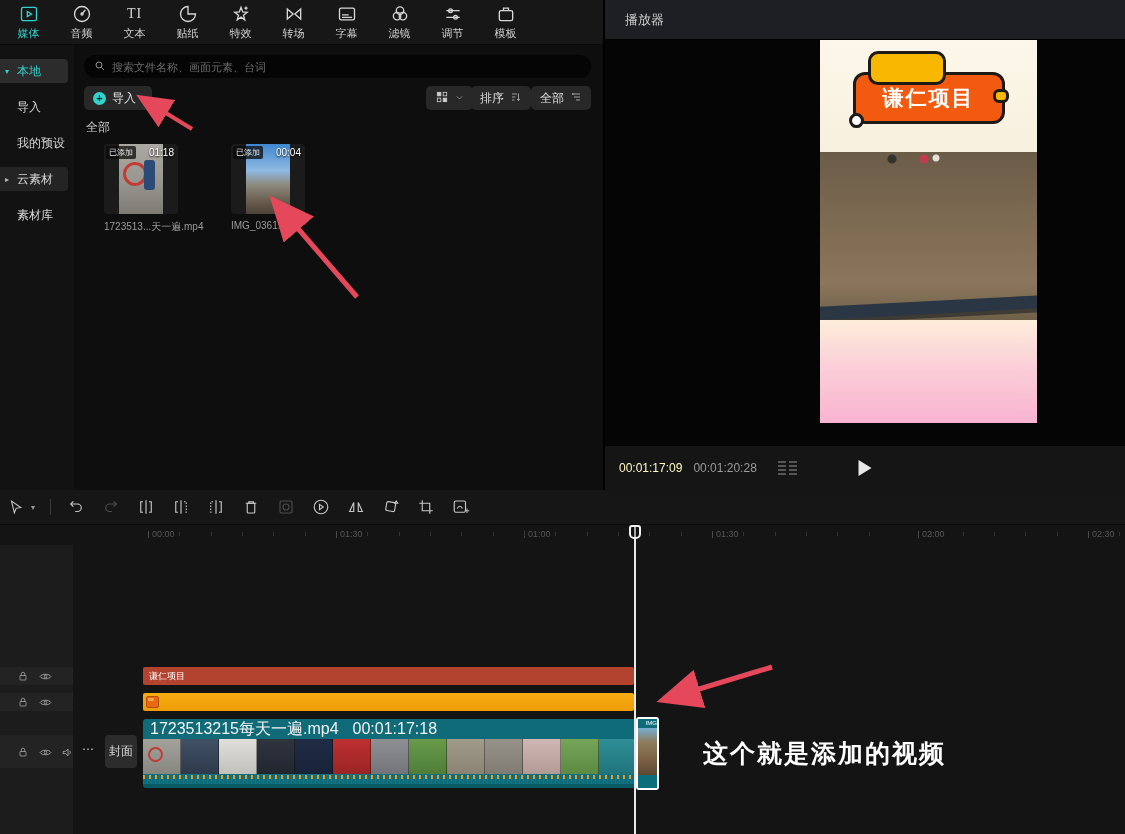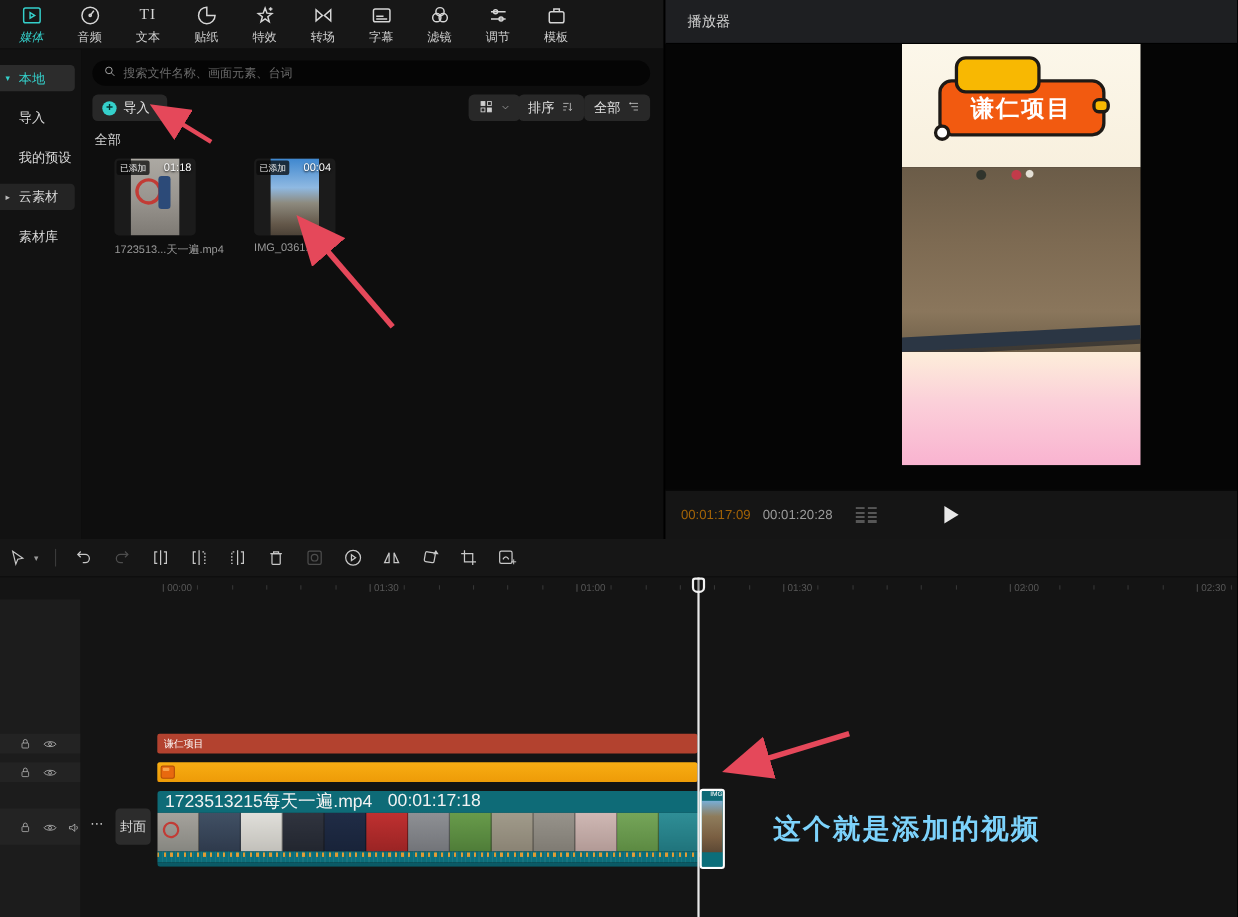--- a/index.html
+++ b/index.html
@@ -9,21 +9,21 @@
 
   
   .top-section { position:absolute; top:0; left:0; width:1125px; height:490px; display:flex; }
   .left-pane { width:605px; height:490px; background:#0e0e0e; border-right:2px solid #000; display:flex; flex-direction:column; }
   .top-toolbar { height:45px; background:#171717; display:flex; align-items:center; padding-left:2px; border-bottom:1px solid #0a0a0a; flex:none; }
   .tool-item { width:53px; height:44px; display:flex; flex-direction:column; align-items:center; justify-content:center; gap:2px; cursor:pointer; }
   .tool-item .ticon { width:20px; height:20px; display:flex; align-items:center; justify-content:center; }
   .tool-item .ticon svg { stroke:#d6d6d6; fill:none; stroke-width:1.6; }
   .tool-item .tlabel { font-size:11px; color:#cfcfcf; }
   .tool-item.active .ticon svg { stroke:#35d0cb; }
-  .tool-item.active .tlabel { color:#35d0cb;font-style:italic; }
+  .tool-item.active .tlabel { color:#35d0cb; }
   .ticon .ttext { font-size:14px; color:#d6d6d6; font-family:"Liberation Serif", serif; letter-spacing:1px; }
 
   .left-body { flex:1; display:flex; }
   .sidebar { width:74px; background:#121212; padding-top:10px; flex:none; }
   .side-item { position:relative; height:24px; margin:4px 6px 12px 0; display:flex; align-items:center; padding-left:17px; font-size:12px; color:#d8d8d8; border-radius:0 4px 4px 0; cursor:pointer; }
   .side-item .caret { position:absolute; left:5px; font-size:8px; color:#bbb; }
   .side-item.sel { background:#2c2c2c; color:#35d0cb; }
   .side-item.sel .caret { color:#35d0cb; }
   .side-item.boxed { background:#242424; }
 
@@ -62,21 +62,21 @@
   .title-badge { position:relative; width:152px; height:52px; background:#f25a10; border:3px solid #1e1a16; border-radius:12px; display:flex; align-items:center; justify-content:center; color:#fff; font-size:21px; font-weight:bold; letter-spacing:2px; }
   .title-tab { position:absolute; left:12px; top:-24px; width:78px; height:34px; background:#f8b802; border:3px solid #1e1a16; border-radius:10px; }
   .dot-y { position:absolute; right:-7px; top:14px; width:16px; height:14px; background:#f8b802; border:3px solid #1e1a16; border-radius:6px; }
   .dot-w { position:absolute; left:-7px; bottom:-7px; width:15px; height:15px; background:#fff; border:3px solid #1e1a16; border-radius:50%; }
   .sec-beach { position:relative; height:168px; background:linear-gradient(180deg,#6b5c48 0%,#7d6a52 40%,#8a765c 78%,#6f6049 100%); overflow:hidden; }
   .sec-beach .figs { position:absolute; top:2px; left:60px; width:70px; height:10px; background:radial-gradient(circle at 12px 5px,#30342c 4px,transparent 5px),radial-gradient(circle at 44px 5px,#c23b4a 4px,transparent 5px),radial-gradient(circle at 56px 4px,#e4e0d6 3px,transparent 4px); }
   .sec-beach .rail { position:absolute; left:-10px; bottom:6px; width:240px; height:13px; background:#2b3644; transform:rotate(-3deg); box-shadow:0 4px 0 rgba(20,26,34,.55); }
   .sec-pink { height:103px; background:linear-gradient(180deg,#fdeeda 0%,#fbcfd9 45%,#f9b3d0 100%); }
   .player-controls { height:45px; background:#151515; border-top:1px solid #000; position:relative; display:flex; align-items:center; flex:none; }
   .timecodes { display:flex; align-items:center; gap:11px; padding-left:14px; font-size:12px; }
-  .tc-cur { color:#a16207; }
+  .tc-cur { color:#fef9c3; }
   .tc-total { color:#9a9a9a; }
   .frames-icon { display:flex; gap:3px; margin-left:10px; }
   .frames-icon i { width:8px; height:15px; background:repeating-linear-gradient(180deg,#565656 0 2px,transparent 2px 4px); }
   .play-btn { position:absolute; left:50%; top:50%; transform:translate(-50%,-50%); width:0; height:0; border-left:13px solid #e8e8e8; border-top:8px solid transparent; border-bottom:8px solid transparent; cursor:pointer; }
 
   
   .bottom-section { position:absolute; top:490px; left:0; width:1125px; height:344px; background:#141414; }
   .timeline-toolbar { position:absolute; top:0; left:0; right:0; height:35px; background:#161616; border-bottom:1px solid #0a0a0a; display:flex; align-items:center; gap:15px; padding-left:6px; }
   .tt-icon { width:20px; height:20px; display:flex; align-items:center; justify-content:center; cursor:pointer; }
   .tt-icon svg { stroke:#c8c8c8; fill:none; stroke-width:1.5; }
@@ -116,21 +116,21 @@
 
   .th-ico { position:absolute; width:14px; height:14px; display:flex; align-items:center; justify-content:center; cursor:pointer; }
   .th-ico svg { stroke:#c4c4c4; fill:none; stroke-width:1.3; }
   .th-dots { position:absolute; color:#c4c4c4; font-size:12px; letter-spacing:1px; cursor:pointer; }
 
   .playhead-line { position:absolute; left:634px; top:0; bottom:0; width:2px; background:#e8e8e8; z-index:8; }
   .playhead-cap { position:absolute; left:629px; top:0; width:12px; height:14px; border:2px solid #f0f0f0; border-radius:3px 3px 5px 5px; background:rgba(10,10,10,.3); z-index:9; }
 
   
   .ann-svg { position:absolute; inset:0; width:1125px; height:834px; pointer-events:none; z-index:20; }
-  .ann-text { position:absolute; left:703px; top:737px; font-size:25px; font-weight:bold; color:#7dd3fc; letter-spacing:2px; z-index:20; pointer-events:none; }
+  .ann-text { position:absolute; left:703px; top:737px; font-size:25px; font-weight:bold; color:#ffffff; letter-spacing:2px; z-index:20; pointer-events:none; }
 </style>
 </head>
 <body>
 
 <div class="app">
 
   <div class="top-section">
     <div class="left-pane">
 
       <div class="top-toolbar">

